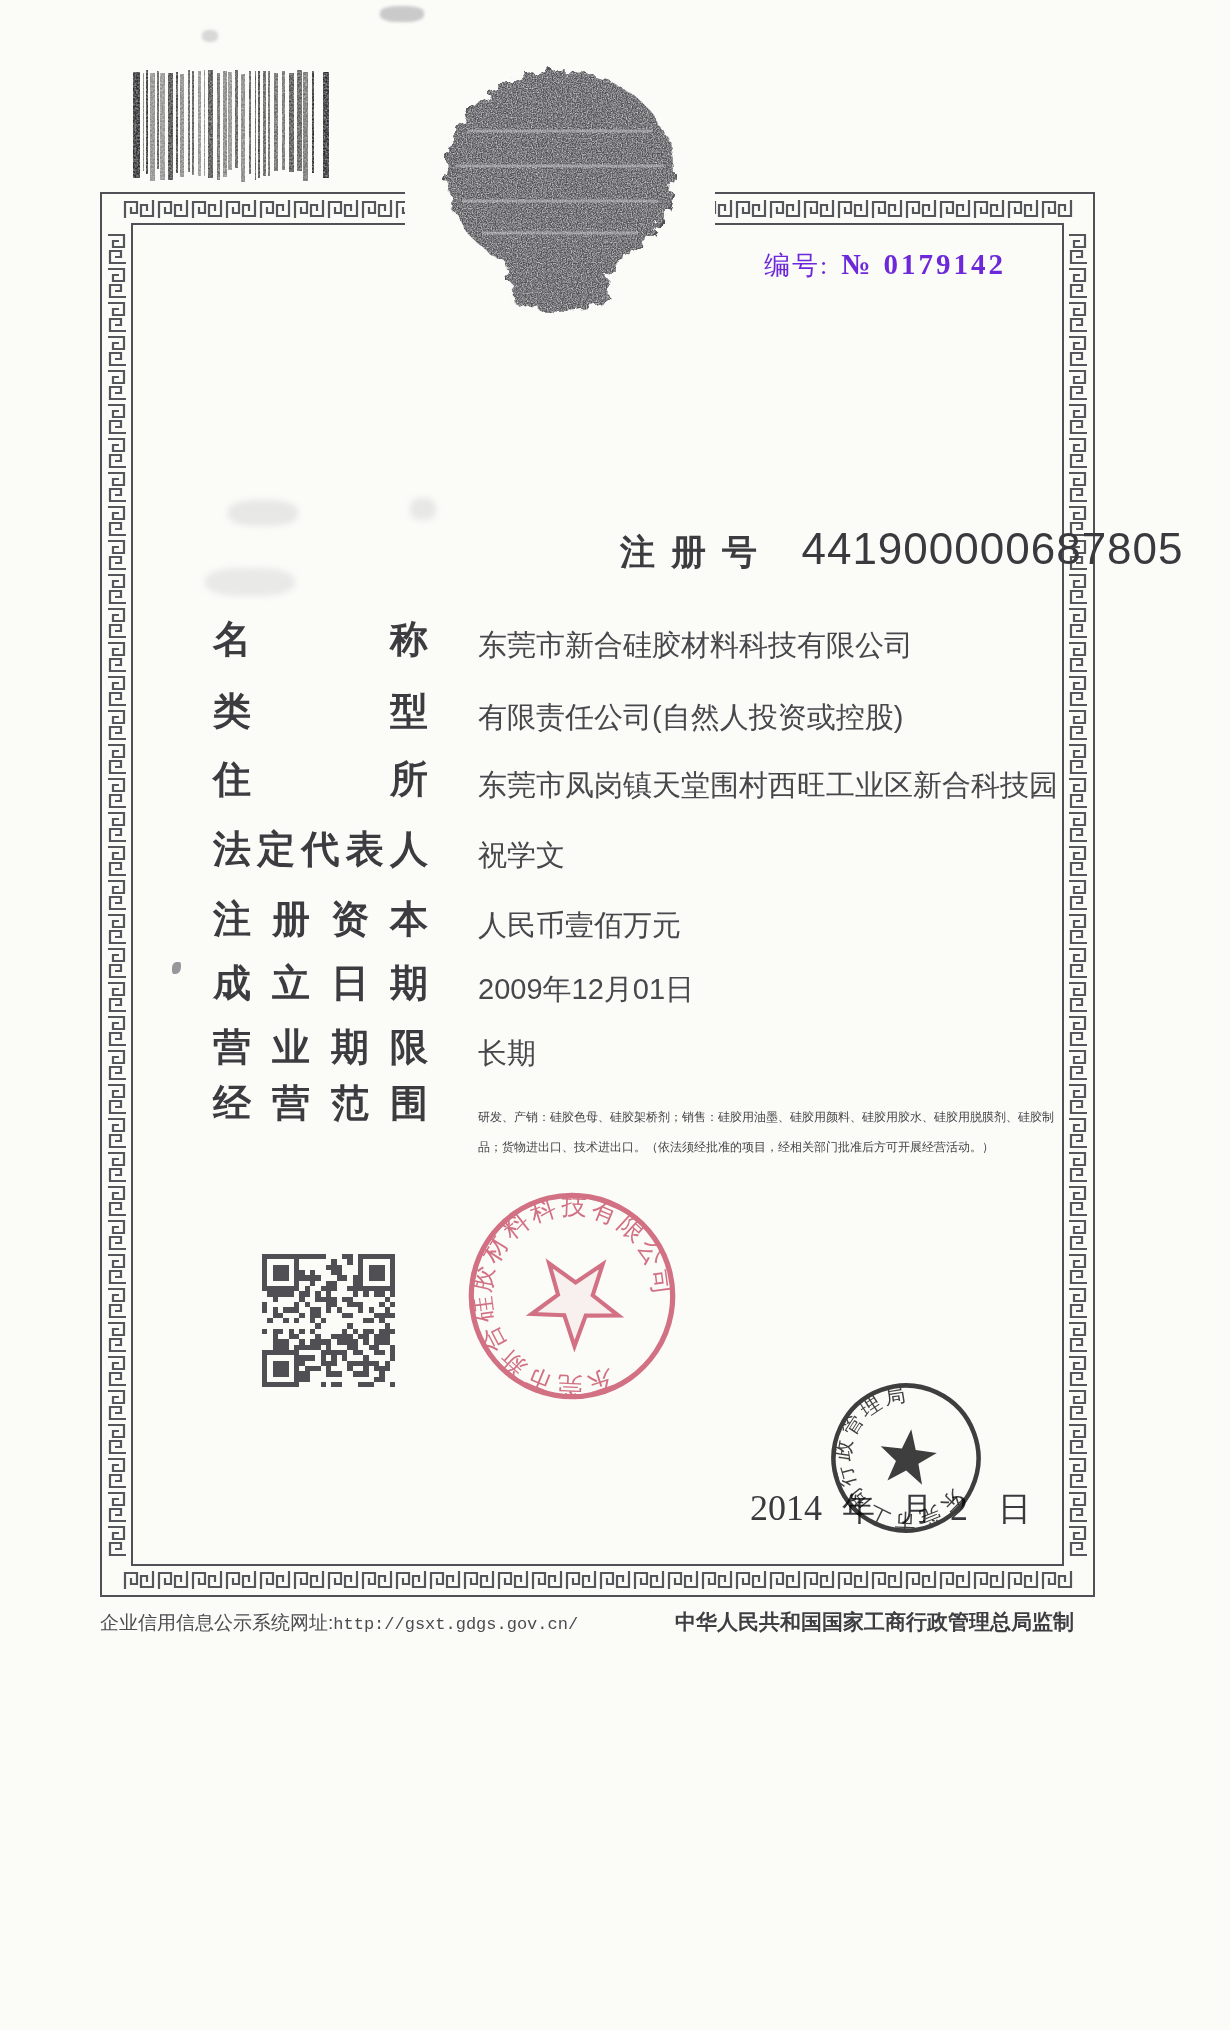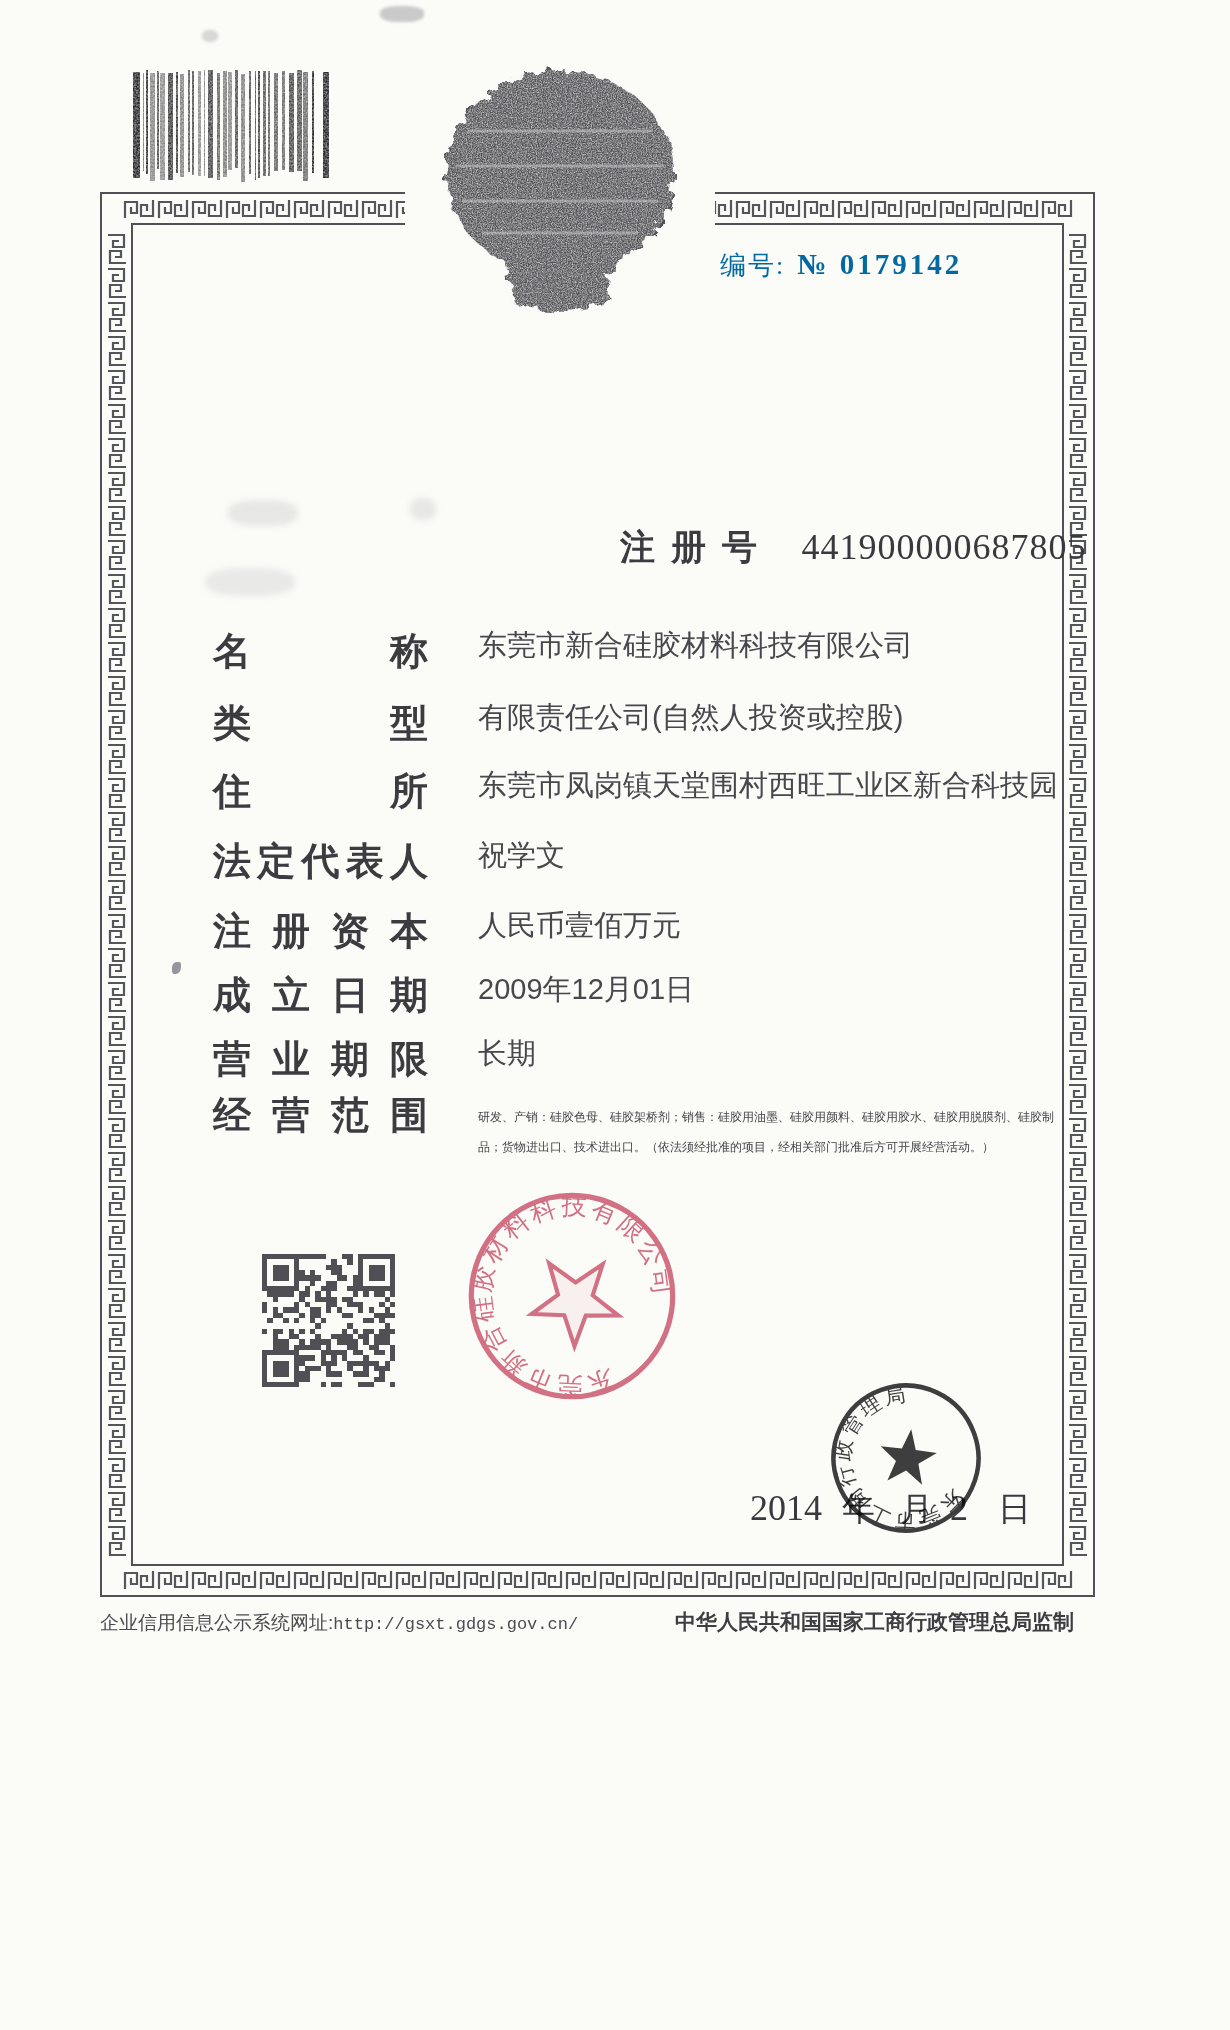--- a/index.html
+++ b/index.html
@@ -27,36 +27,36 @@
   .frame-inner{position:absolute;inset:31px;border:2px solid #505056;}
   .strip{position:absolute;display:flex;overflow:hidden;align-items:center;justify-content:center;}
   .strip-top{top:5px;left:5px;right:5px;height:24px;}
   .strip-bottom{bottom:5px;left:5px;right:5px;height:24px;}
   .strip-left{left:5px;top:31px;bottom:31px;width:24px;flex-direction:column;}
   .strip-right{right:5px;top:31px;bottom:31px;width:24px;flex-direction:column;}
   .m-unit-v{width:24px;height:34px;display:flex;align-items:center;justify-content:center;flex:0 0 34px;}
   .m-unit-v svg{transform:rotate(90deg);}
 
   
-  .serial{position:absolute;left:720px;top:248px;width:330px;text-align:left;z-index:4;
-          font-family:"Liberation Serif",serif;font-size:26px;color:#0369a1;letter-spacing:2px;}
+  .serial{position:absolute;left:720px;top:248px;width:330px;text-align:center;z-index:4;
+          font-family:"Liberation Serif",serif;font-size:26px;color:#6d28d9;letter-spacing:2px;}
   .serial .serial-no{font-weight:bold;font-size:29px;margin-left:12px;letter-spacing:3px;}
 
   .title{position:absolute;left:100px;top:330px;width:995px;margin:0;text-align:center;z-index:4;
          font-family:"DejaVu Sans",sans-serif;font-size:126px;font-weight:bold;color:#38383b;
          letter-spacing:42px;padding-left:42px;box-sizing:border-box;
          text-shadow:1px 1px 0 rgba(56,56,59,.4);}
 
   .regno{position:absolute;left:620px;top:524px;z-index:4;white-space:nowrap;}
   .regno-label{font-size:35px;font-weight:600;letter-spacing:16px;color:#3c3c40;}
-  .regno-value{font-family:Liberation Serif, serif;font-size:36px;color:#3a3a3e;margin-left:24px;letter-spacing:1px;}
+  .regno-value{font-family:Liberation Sans, sans-serif;font-size:44px;color:#3a3a3e;margin-left:24px;letter-spacing:1px;}
 
   .field-row{position:absolute;left:0;top:0;width:1100px;z-index:4;}
   .field-label{position:absolute;left:213px;width:215px;font-size:38px;font-weight:600;color:#3b3b40;
-               text-align:justify;text-align-last:justify;line-height:1.15;margin-top:12px;}
+               text-align:justify;text-align-last:justify;line-height:1.15;}
   .field-value{position:absolute;left:478px;top:8px;font-size:29px;color:#47474c;white-space:nowrap;}
   .r0{top:618px;} .r1{top:690px;} .r2{top:758px;} .r3{top:828px;}
   .r4{top:898px;} .r5{top:962px;} .r6{top:1026px;} .r7{top:1082px;}
   .r7 .field-value{white-space:normal;width:585px;font-size:12px;line-height:30px;top:20px;color:#444448;}
 
   .registry-label{position:absolute;left:615px;top:1418px;z-index:4;font-size:36px;font-weight:600;
                   letter-spacing:15px;color:#3a3a3e;white-space:nowrap;}
   .date-token{position:absolute;top:1487px;z-index:4;font-size:33px;color:#3a3a3e;}
   .d-y{left:750px;font-family:"Liberation Serif",serif;font-size:36px;}
   .d-yu{left:842px;} .d-mu{left:900px;}

